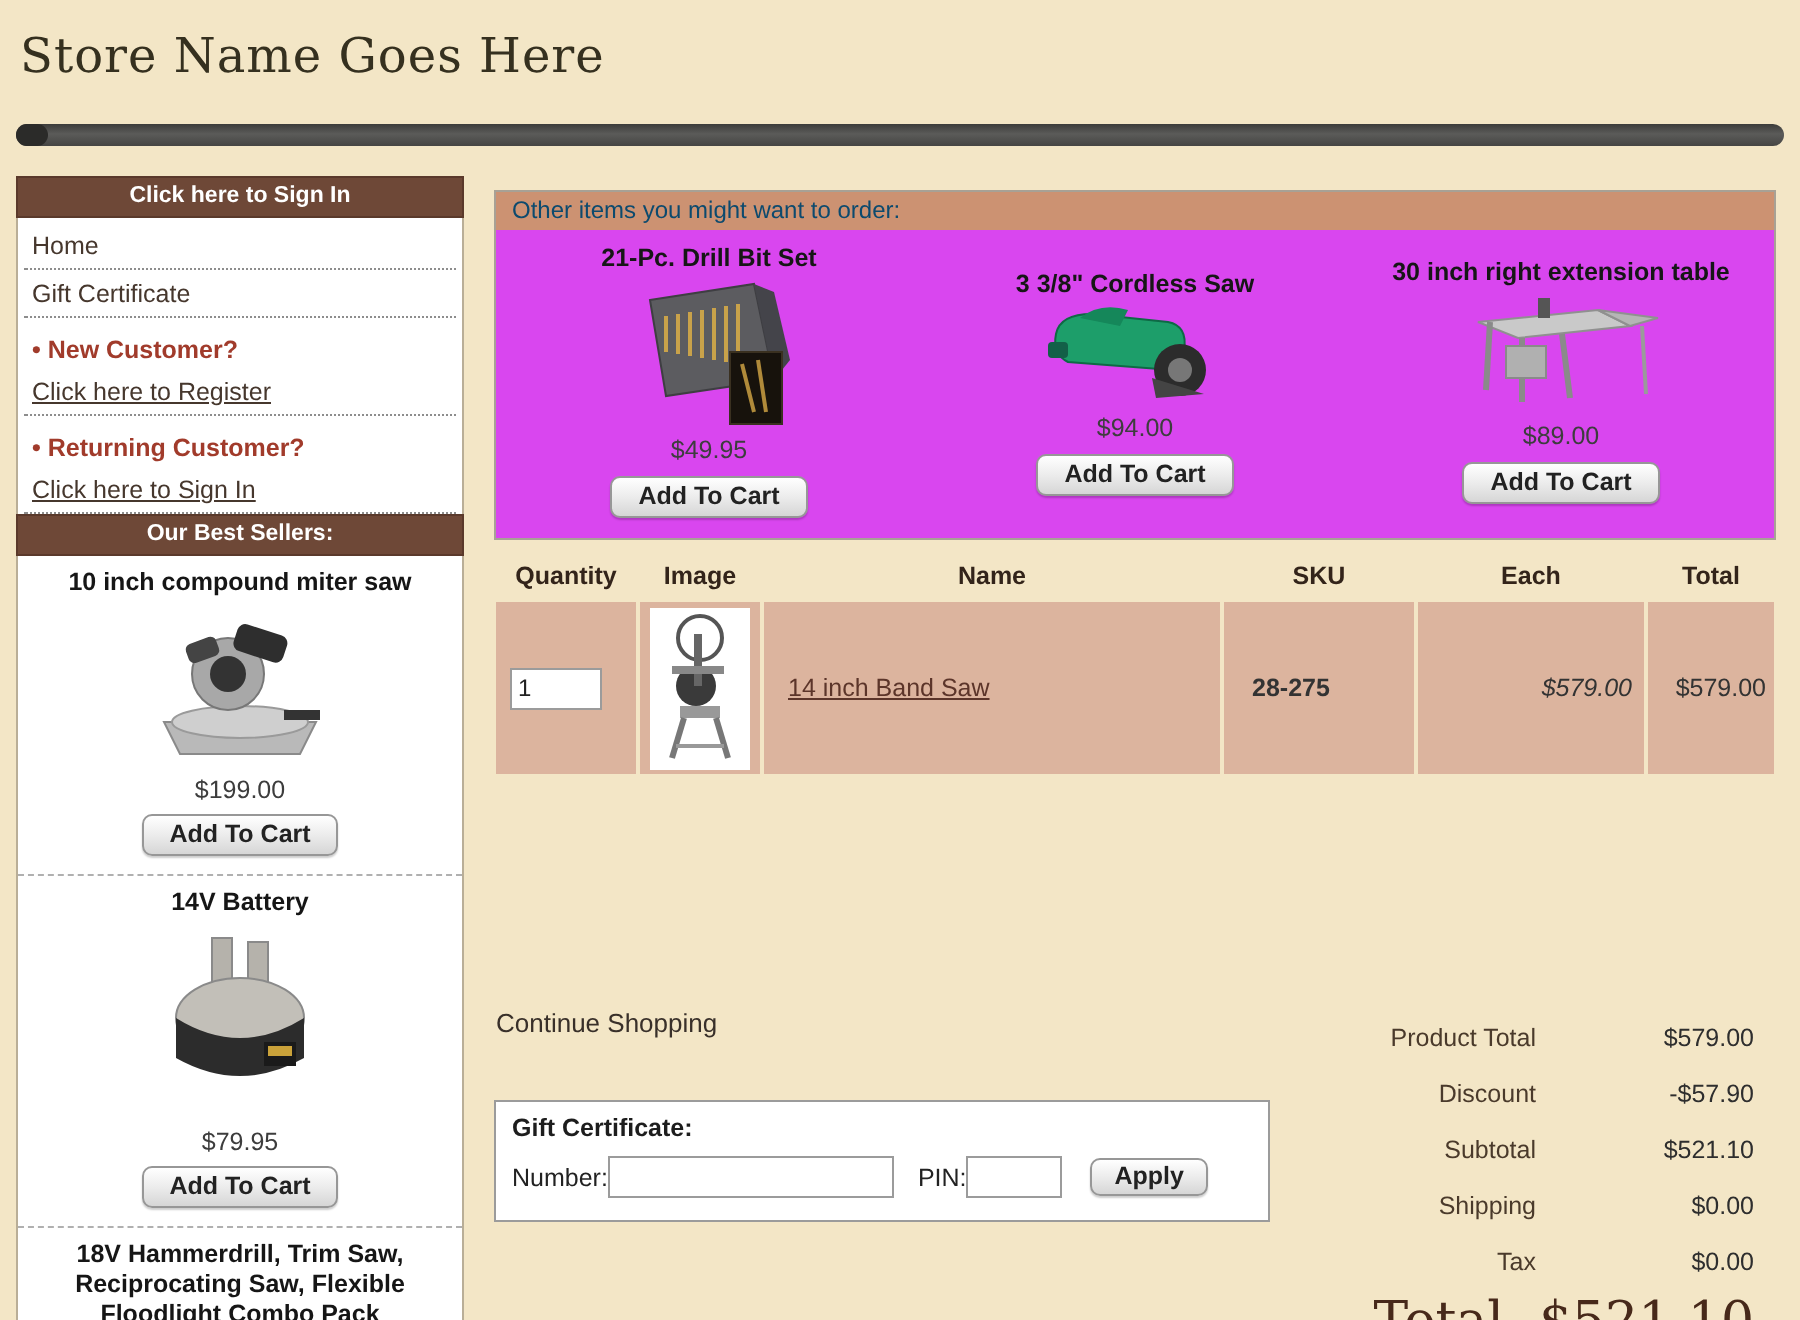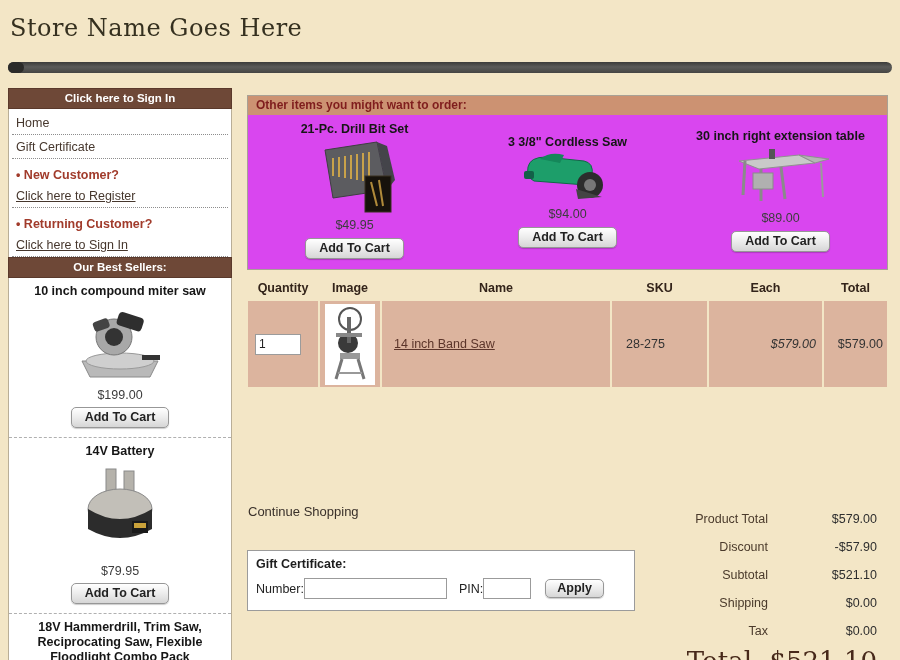--- a/index.html
+++ b/index.html
@@ -36,21 +36,21 @@
   .product-img { display:block; margin:0 auto; }
 
   
   .btn { display:inline-block; padding:2px 13px 3px; border:1px solid #979797; border-radius:5px;
     background:linear-gradient(180deg,#ffffff 0%, #ececec 50%, #d6d6d6 100%);
     font-family:"Liberation Sans", sans-serif; font-weight:bold; font-size:12.5px; color:#222;
     box-shadow:0 1px 1px rgba(0,0,0,.2); cursor:pointer; }
 
   
   .crosssell { position:absolute; left:247px; top:95px; width:641px; border:1px solid #a8a195; }
-  .cs-header { background:#cc9272; color:#7f1d1d; font-weight:bold; font-size:12px; padding:2px 8px 3px; }
+  .cs-header { background:#cc9272; color:#0c4a6e; font-weight:normal; font-size:12px; padding:2px 8px 3px; }
   .cs-body { background:#d946ef; height:154px; display:flex; }
   .cs-card { flex:1; text-align:center; }
   .cs-card.c1 { padding-top:7px; }
   .cs-card.c2 { padding-top:20px; }
   .cs-card.c3 { padding-top:14px; }
   .cs-title { font-weight:bold; font-size:12.5px; color:#161616; }
   .cs-price { font-size:12.5px; color:#3d3d3d; margin:4px 0 6px; }
 
   
   .cart-table { position:absolute; left:246px; top:278px; border-collapse:separate; border-spacing:2px; }
@@ -58,21 +58,21 @@
   .cart-table td { background:#dcb49e; font-size:12.5px; color:#333; vertical-align:middle; }
   .col-qty{width:70px;} .col-img{width:60px;} .col-name{width:228px;}
   .col-sku{width:95px;margin-top:19px;} .col-each{width:113px;} .col-total{width:63px;}
   .row-item td { height:86px; }
   .qty-input { width:46px; height:21px; border:1px solid #9b9b9b; font-size:12px; padding:0 3px;
     margin-left:7px; background:#fff; color:#222; }
   .img-cell { text-align:center; }
   .thumb-frame { display:inline-block; background:#fff; padding:1px; cursor:pointer; }
   .item-link { color:#5c352a; text-decoration:underline; cursor:pointer; }
   .name-cell { padding-left:12px; }
-  .sku-cell { padding-left:14px; color:#3c3c3c; }
+  .sku-cell { padding-left:14px; color:#3c3c3c;font-weight:bold; }
   .each-cell { text-align:right; padding-right:6px; font-style:italic; color:#3c3c3c; }
   .total-cell { text-align:right; padding-right:4px; color:#222; }
   .row-note td { height:102px; vertical-align:top; }
   .note-cell { padding:3px 0 0 3px; }
   .note-label { font-size:11.5px; color:#43332b; padding:1px 0 2px 1px; }
   .note-textarea { width:344px; height:85px; border:1px solid #9a9a9a; resize:none;
     font-family:"Liberation Sans", sans-serif; font-size:12px; }
 
   
   .continue-link { position:absolute; left:248px; top:504px; font-size:13px; color:#39302a;

